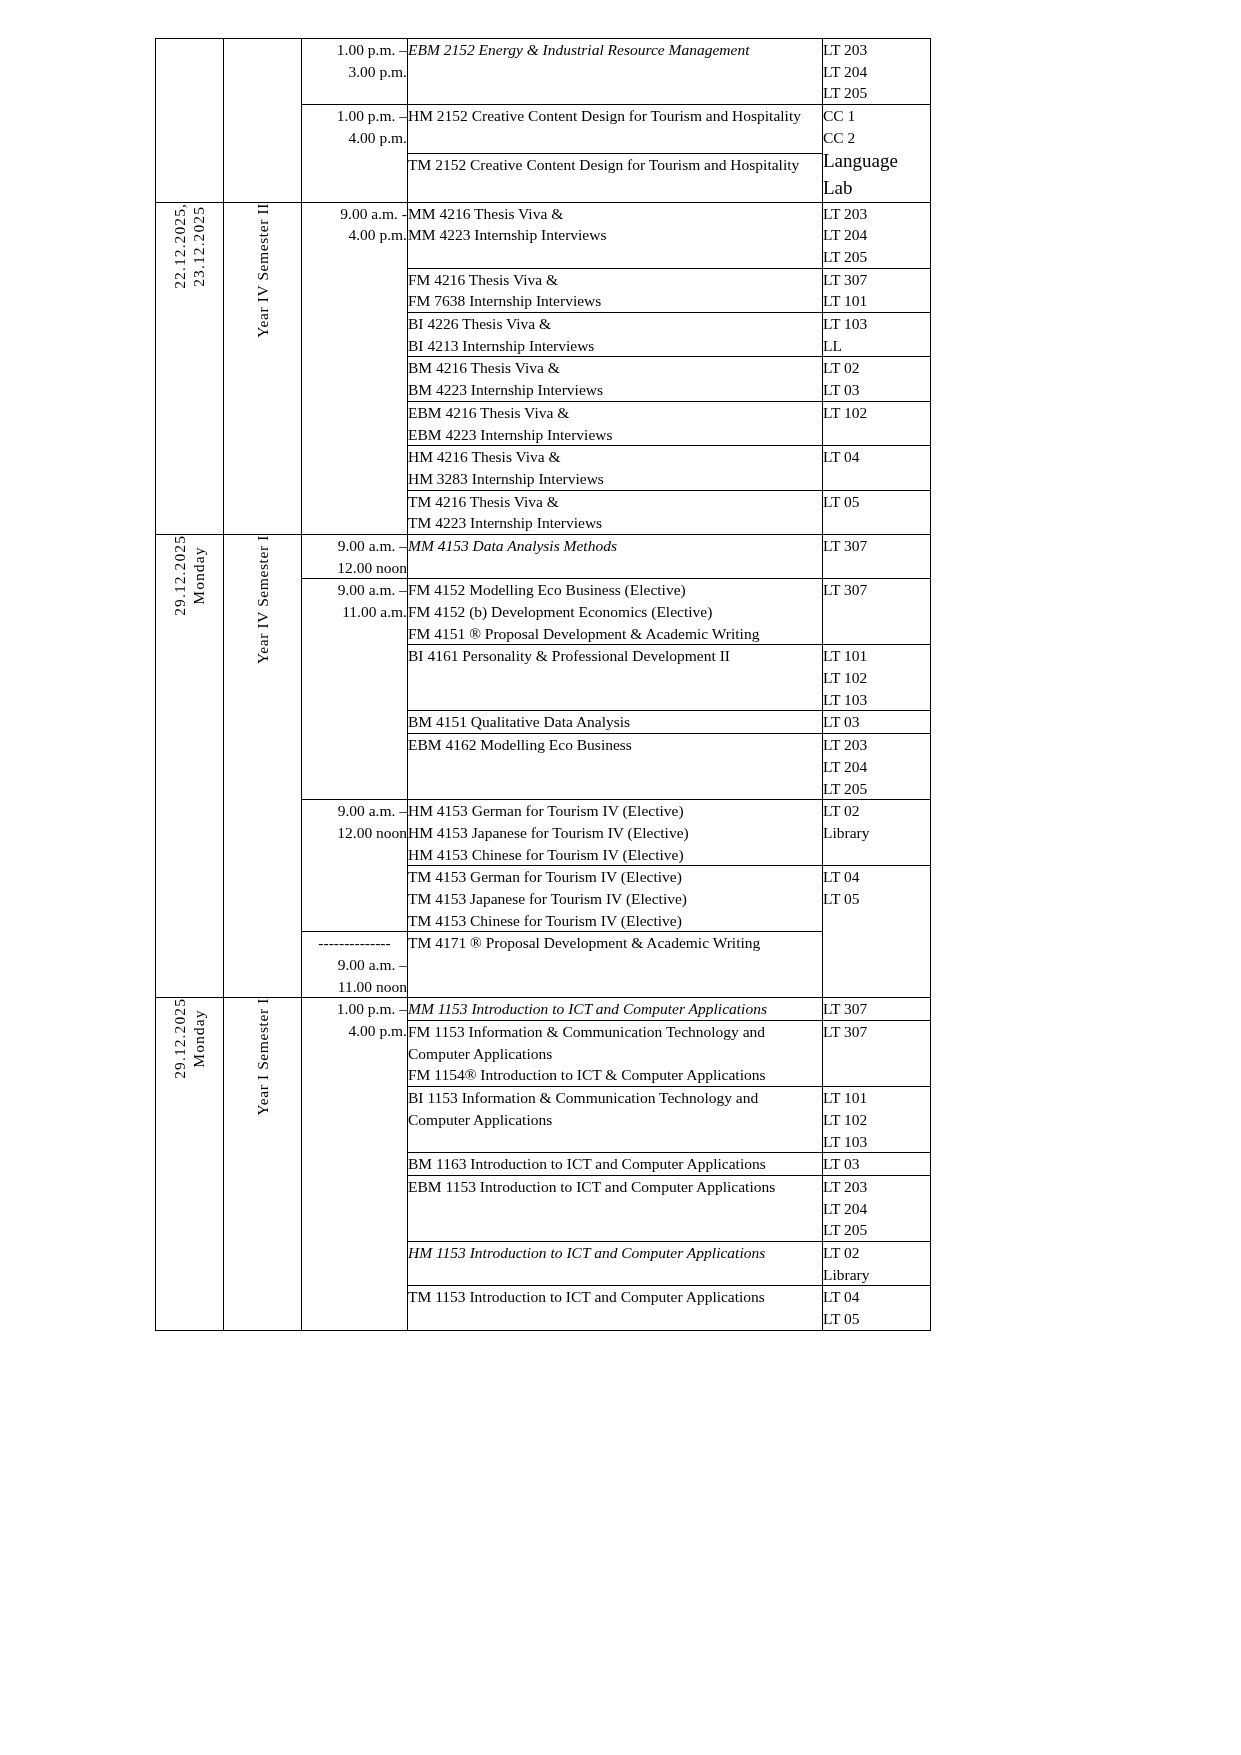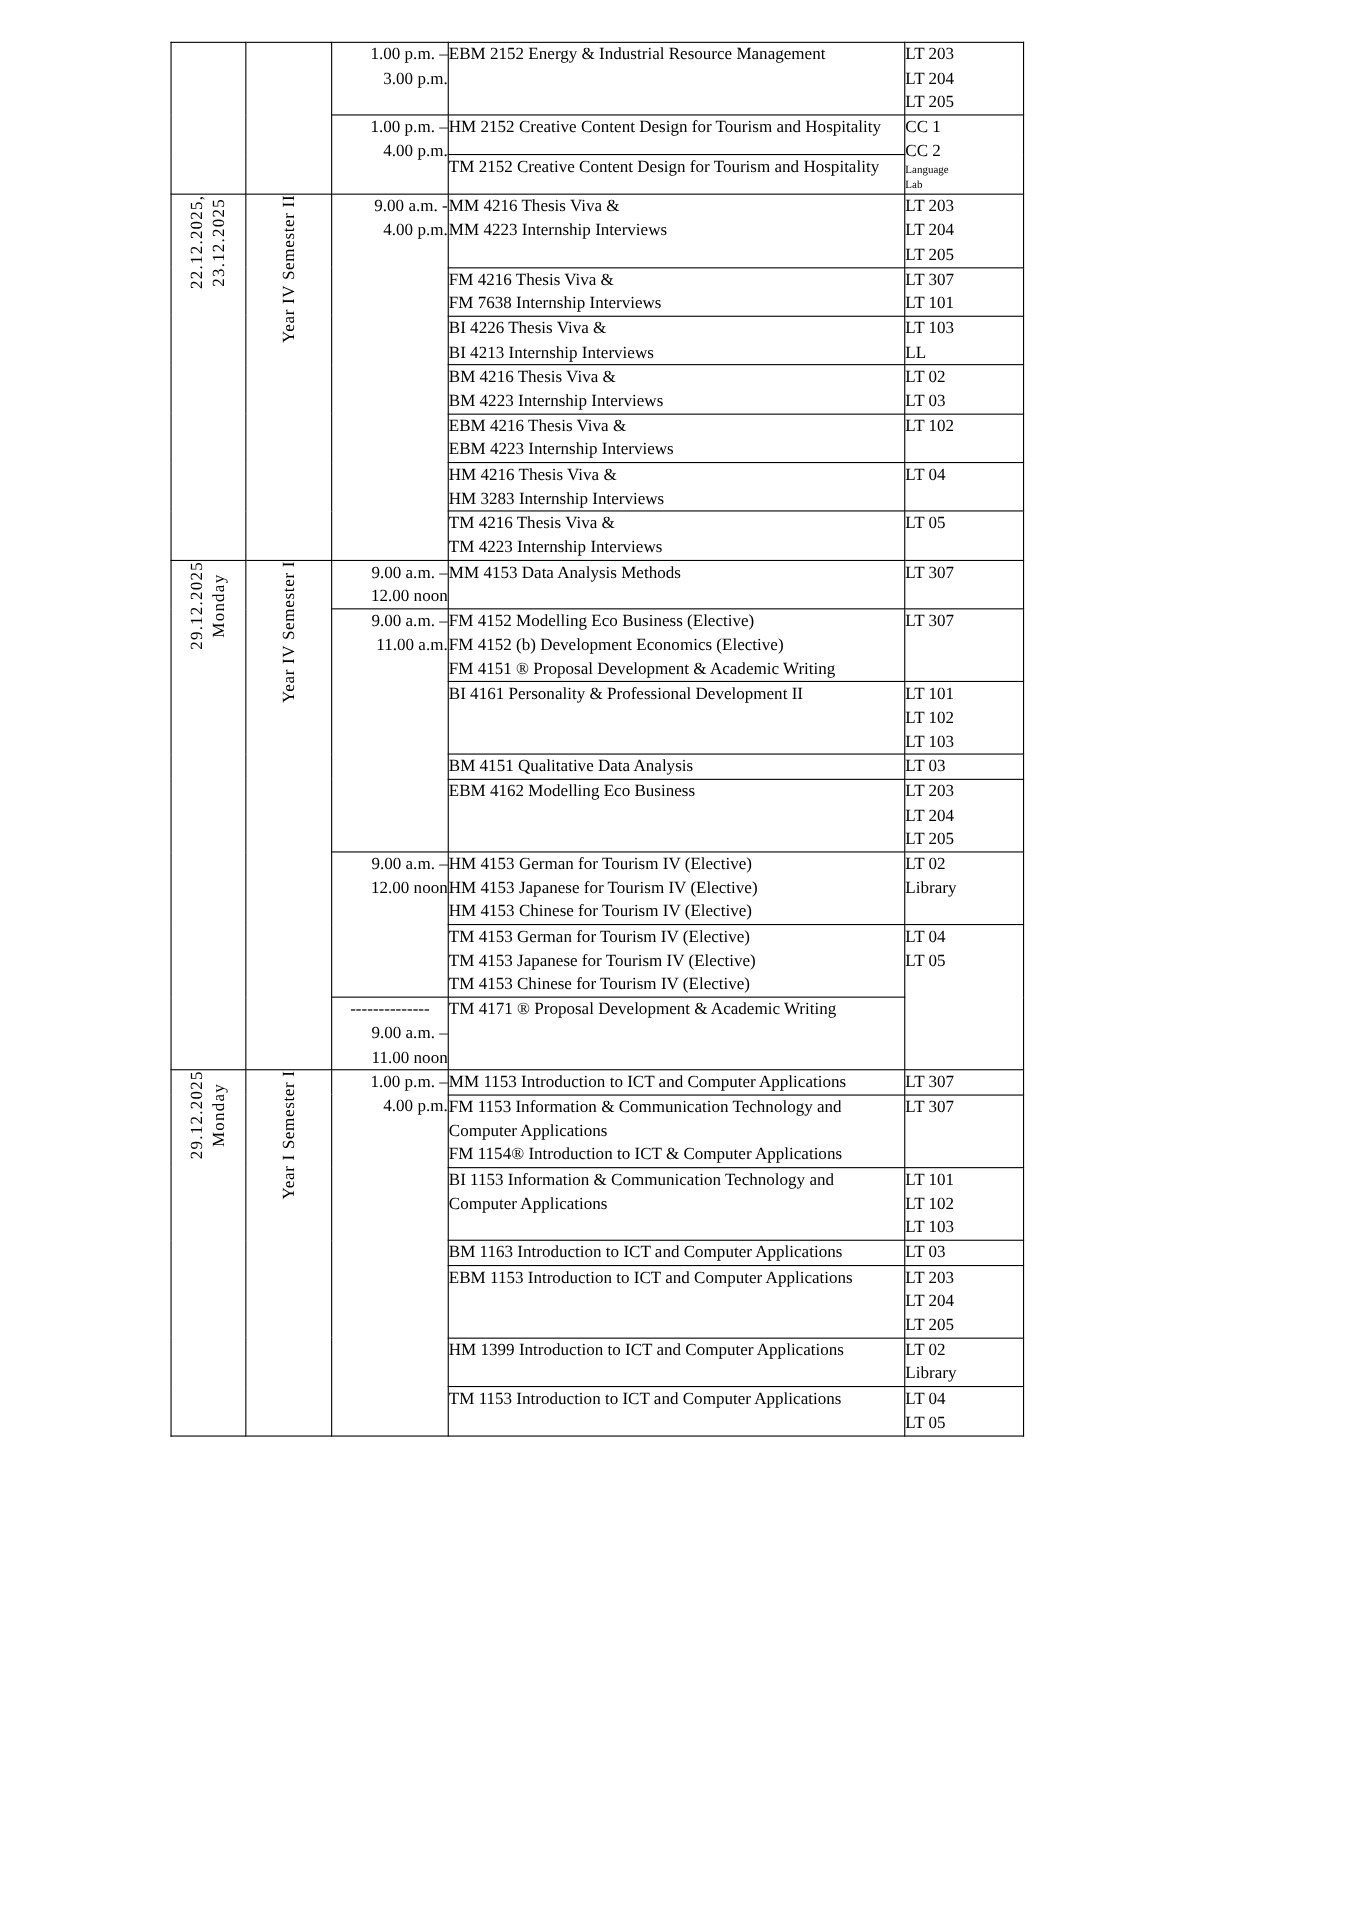--- a/index.html
+++ b/index.html
@@ -66,31 +66,31 @@
     text-align: left;
     padding: 6px 6px 6px 8px;
   }
   td.room {
     text-align: left;
     padding: 6px 4px 6px 4px;
     white-space: pre-line;
   }
   .ln { display: block; }
   .bold { font-weight: normal; }
-  .small { font-size: 10px; }
+  .small { font-size: 19px; }
   .dashline {
     display: block;
     text-align: center;
     letter-spacing: 0px;
     font-size: 15.5px;
     font-family: "Liberation Serif", serif;
   }
   
   tr.group-start > td { border-top: 1.6px solid #555555; }
-  .pad-b { padding-bottom: 18px; }
+  .pad-b { padding-bottom: 18px; font-style: italic; }
 </style>
 </head>
 <body>
 
 <div id="sheet">
   <table class="tt">
     <colgroup>
       <col class="c-date">
         <col class="c-year">
         <col class="c-time">
@@ -289,21 +289,21 @@
         <tr>
           <td class="course">
             <span class="ln">EBM 1153 Introduction to ICT and Computer Applications</span>
           </td>
           <td class="room"><span>LT 203
 LT 204
 LT 205</span></td>
         </tr>
         <tr>
           <td class="course pad-b">
-            <span class="ln">HM 1399 Introduction to ICT and Computer Applications</span>
+            <span class="ln">HM 1153 Introduction to ICT and Computer Applications</span>
           </td>
           <td class="room"><span>LT 02
 Library</span></td>
         </tr>
         <tr>
           <td class="course">
             <span class="ln">TM 1153 Introduction to ICT and Computer Applications</span>
           </td>
           <td class="room"><span>LT 04
 LT 05</span></td>

